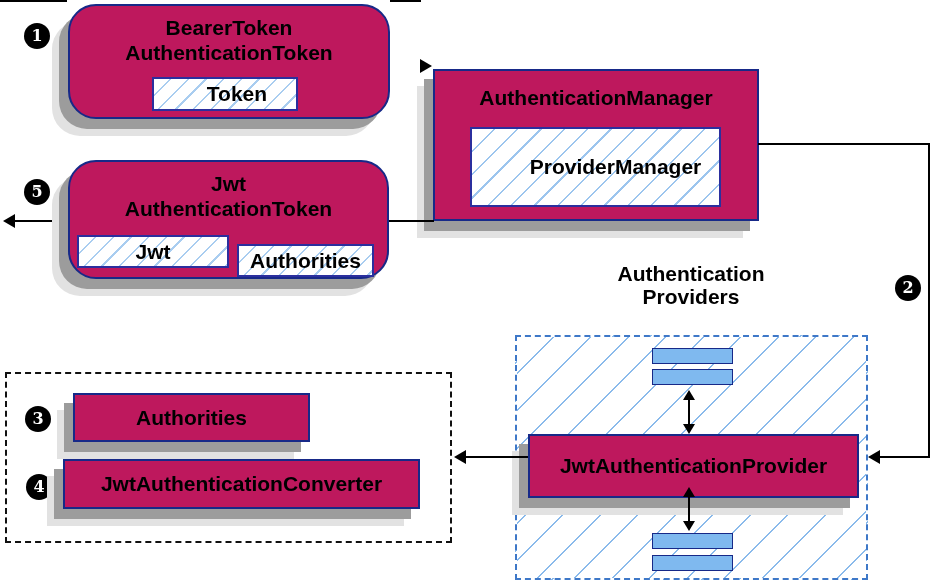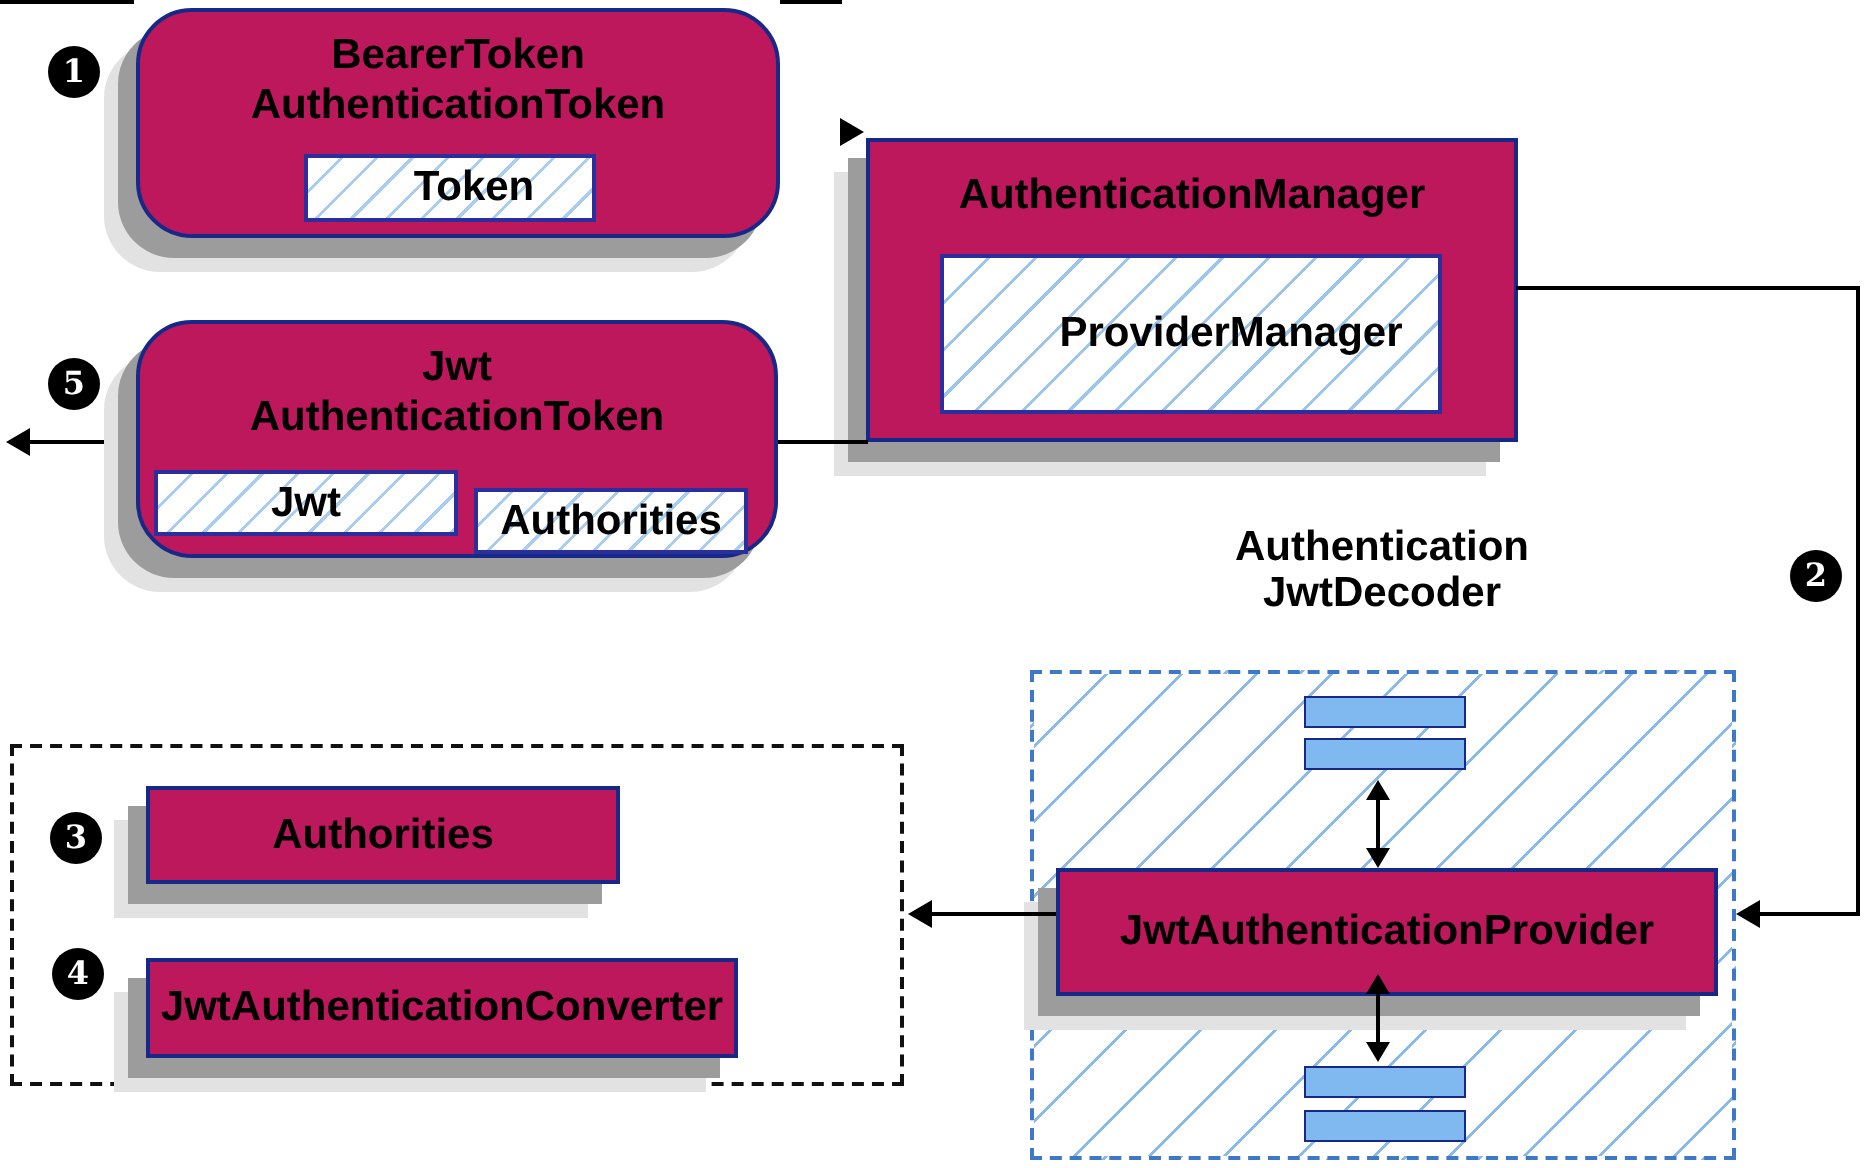--- a/index.html
+++ b/index.html
@@ -173,21 +173,21 @@
   </div>
   <div class="chip" style="left:77px; top:235px; width:152px; height:33px;">
     <span>Jwt</span>
   </div>
   <div class="chip" style="left:237px; top:244px; width:137px; height:33px;">
     <span>Authorities</span>
   </div>
 
   <div class="panel-title" style="left:541px; top:262px; width:300px;">
     <div>Authentication</div>
-    <div>JwtDecoder</div>
+    <div>Providers</div>
   </div>
   <div class="panel-blue" style="left:515px; top:335px; width:353px; height:245px;"></div>
 
   <div class="bar" style="left:652px; top:348px;"></div>
   <div class="bar" style="left:652px; top:369px;"></div>
 
   <div class="tri up" style="left:683px; top:390px;"></div>
   <div class="vline" style="left:688px; top:398px; height:28px;"></div>
   <div class="tri down" style="left:683px; top:424px;"></div>
 
@@ -210,17 +210,17 @@
   <div class="badge" style="left:25px; top:406px;">
     <span>3</span>
   </div>
   <div class="node centered-label" style="left:73px; top:393px; width:237px; height:49px;">
     <span>Authorities</span>
   </div>
 
   <div class="badge" style="left:26px; top:474px;">
     <span>4</span>
   </div>
-  <div class="node centered-label" style="left:73px; top:459px; width:296px; height:50px;margin-top:20px;">
+  <div class="node centered-label" style="left:63px; top:459px; width:357px; height:50px;">
     <span>JwtAuthenticationConverter</span>
   </div>
 
 </div>
 
 </body></html>

